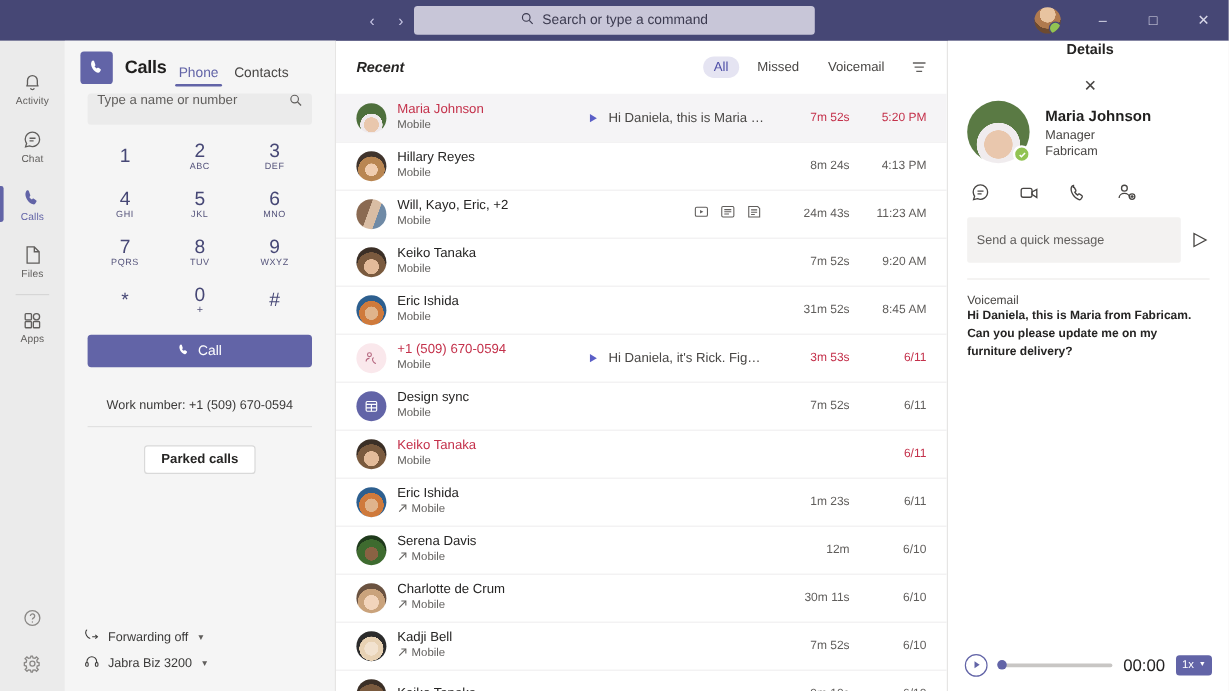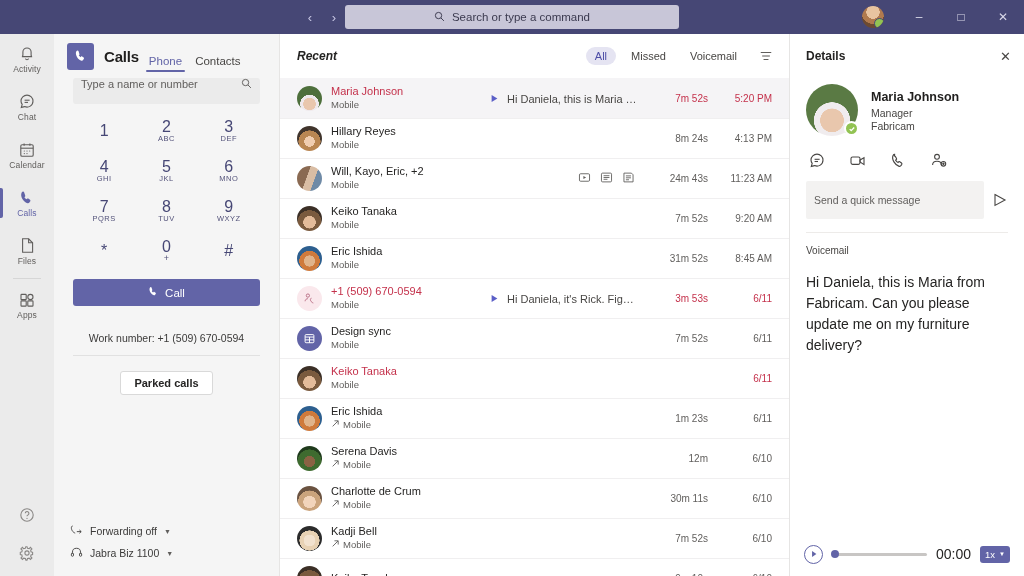--- a/index.html
+++ b/index.html
@@ -43,21 +43,21 @@
     width: 42px; height: 34px; display: flex; align-items: center; justify-content: center;
     color: #d9d8e8; font-size: 12px; cursor: pointer;
   }
 
   
   .body { flex: 1; display: flex; min-height: 0; }
 
   
   .rail {
     width: 54px; background: #ebebeb; flex: 0 0 54px;
-    display: flex; flex-direction: column; align-items: center; padding-top: 1px;
+    display: flex; flex-direction: column; align-items: center; padding-top: 16px;
     position: relative;
   }
   .rail-item {
     width: 54px; height: 48px; display: flex; flex-direction: column;
     align-items: center; justify-content: center; gap: 1px;
     cursor: pointer; position: relative; color: #605e5c;
   }
   .rail-item .r-ico { height: 19px; display: flex; align-items: center; }
   .rail-item .r-lbl { font-size: 8.5px; letter-spacing: .1px; }
   .rail-item.active { color: #6264a7; }
@@ -161,21 +161,21 @@
   .vm-play { color: #5b5fc7; display: flex; flex: 0 0 auto; }
   .vm-text { font-size: 11px; color: #484644; white-space: nowrap; overflow: hidden; text-overflow: ellipsis; }
   .row.missed .vm-text { color: #484644; }
   .icon-group { display: flex; gap: 9px; color: #605e5c; margin-right: 4px; }
   .dur { font-size: 10px; color: #605e5c; width: 60px; text-align: right; flex: 0 0 60px; }
   .tm { font-size: 10px; color: #605e5c; width: 55px; text-align: right; flex: 0 0 55px; }
   .row.missed .dur, .row.missed .tm { color: #c4314b; }
 
   
   .details { width: 234px; flex: 0 0 234px; background: #fff; position: relative; }
-  .det-head { height: 44px; display: flex; align-items: center; padding: 0 13px 0 16px; }
+  .det-head { height: 44px; display: flex; align-items: center; padding: 0 13px 0 16px; flex-direction: column; }
   .det-title { font-size: 12px; font-weight: bold; flex: 1; color: #252423; }
   .det-close { cursor: pointer; color: #484644; font-size: 13px; line-height: 1; }
   .det-person { display: flex; gap: 13px; padding: 0 16px; align-items: flex-start; margin-top: 6px; }
   .big-av {
     width: 52px; height: 52px; border-radius: 50%; position: relative; flex: 0 0 52px; overflow: visible;
   }
   .big-av .inner { width: 52px; height: 52px; border-radius: 50%; overflow: hidden; }
   .presence {
     position: absolute; right: -1px; bottom: 0px; width: 15px; height: 15px; border-radius: 50%;
     background: #92c353; border: 2px solid #fff; display: flex; align-items: center; justify-content: center;
@@ -188,21 +188,21 @@
   .quick {
     margin: 12px 16px 0; display: flex; align-items: center; gap: 8px;
   }
   .quick-input {
     flex: 1; height: 38px; background: #f3f2f1; border-radius: 2px; display: flex; align-items: center;
     padding: 0 8px; font-size: 10.5px; color: #605e5c;
   }
   .quick-send { color: #484644; cursor: pointer; display: flex; }
   .det-div { height: 1px; background: #edebe9; margin: 13px 16px 0; }
   .vm-label { font-size: 10px; color: #484644; padding: 0 16px; margin-top: 12px; }
-  .vm-body { font-size: 14px; color: #252423; padding: 0 16px; margin-top: 16px; line-height: 1.5; }
+  .vm-body { font-size: 10px; color: #252423; padding: 0 16px; margin-top: 0; line-height: 1.5; font-weight: bold; }
 
   .player {
     position: absolute; left: 0; right: 0; bottom: 0; height: 44px;
     display: flex; align-items: center; gap: 9px; padding: 0 14px 0 14px;
   }
   .play-btn {
     width: 19px; height: 19px; border-radius: 50%; border: 1.6px solid #6264a7; color: #6264a7;
     display: flex; align-items: center; justify-content: center; cursor: pointer; flex: 0 0 19px;
   }
   .track { flex: 1; height: 3px; background: #c8c6c4; border-radius: 2px; position: relative; cursor: pointer; }
@@ -264,36 +264,20 @@
           <svg width="17" height="17" viewBox="0 0 17 17" fill="none" stroke="currentColor" stroke-width="1.1">
             <path d="M2 8.1a6 6 0 1112 0 6 6 0 01-8.4 5.5L2.3 14.4l.9-3A6 6 0 012 8.1z"></path>
             <line x1="5.6" y1="7.2" x2="10.6" y2="7.2"></line>
               <line x1="5.6" y1="9.4" x2="9" y2="9.4"></line>
           </svg>
         </span>
         <span class="r-lbl">Chat</span>
       </div>
 
 
-      <div class="rail-item">
-        <span class="r-ico">
-          <svg width="16" height="16" viewBox="0 0 16 16" fill="none" stroke="currentColor" stroke-width="1.1">
-            <rect x="1.8" y="2.8" width="12.4" height="11.4" rx="1.3"></rect>
-            <line x1="1.8" y1="6.2" x2="14.2" y2="6.2"></line>
-            <line x1="5.1" y1="1.6" x2="5.1" y2="3.8"></line>
-              <line x1="10.9" y1="1.6" x2="10.9" y2="3.8"></line>
-            <circle cx="5.3" cy="9" r=".6" fill="currentColor" stroke="none"></circle>
-            <circle cx="8" cy="9" r=".6" fill="currentColor" stroke="none"></circle>
-            <circle cx="10.7" cy="9" r=".6" fill="currentColor" stroke="none"></circle>
-            <circle cx="5.3" cy="11.6" r=".6" fill="currentColor" stroke="none"></circle>
-            <circle cx="8" cy="11.6" r=".6" fill="currentColor" stroke="none"></circle>
-          </svg>
-        </span>
-        <span class="r-lbl">Calendar</span>
-      </div>
 
       <div class="rail-item active">
         <span class="r-ico">
           <svg width="16" height="16" viewBox="0 0 16 16" fill="currentColor">
             <path d="M4.2 1.6c-.6 0-1.2.4-1.5 1C1.8 4.3 2 6.6 3.4 9c1.4 2.4 3.3 3.8 5.2 4.3.7.2 1.4-.1 1.8-.7l.9-1.4c.3-.5.2-1.1-.3-1.4L9.3 8.6c-.4-.3-1-.2-1.3.2l-.4.5c-.9-.4-1.6-1.1-2.2-2.1l.5-.4c.4-.3.5-.8.3-1.2L5.1 2.3c-.2-.4-.5-.7-.9-.7z"></path>
           </svg>
         </span>
         <span class="r-lbl">Calls</span>
       </div>
 
@@ -443,21 +427,21 @@
           <span class="caret">▼</span>
         </div>
         <div class="dp-foot-row">
           <span>
             <svg width="13" height="13" viewBox="0 0 16 16" fill="none" stroke="#3b3a39" stroke-width="1.1">
               <path d="M3 9.4V7.8a5 5 0 0110 0v1.6"></path>
               <rect x="1.7" y="8.8" width="2.6" height="3.8" rx="1.1"></rect>
               <rect x="11.7" y="8.8" width="2.6" height="3.8" rx="1.1"></rect>
             </svg>
           </span>
-          <span>Jabra Biz 1100</span>
+          <span>Jabra Biz 3200</span>
           <span class="caret">▼</span>
         </div>
       </div>
     </div>
 
     <div class="recent">
       <div class="recent-head">
         <div class="recent-title">Recent</div>
         <div class="pill active">All</div>
         <div class="pill">Missed</div>

